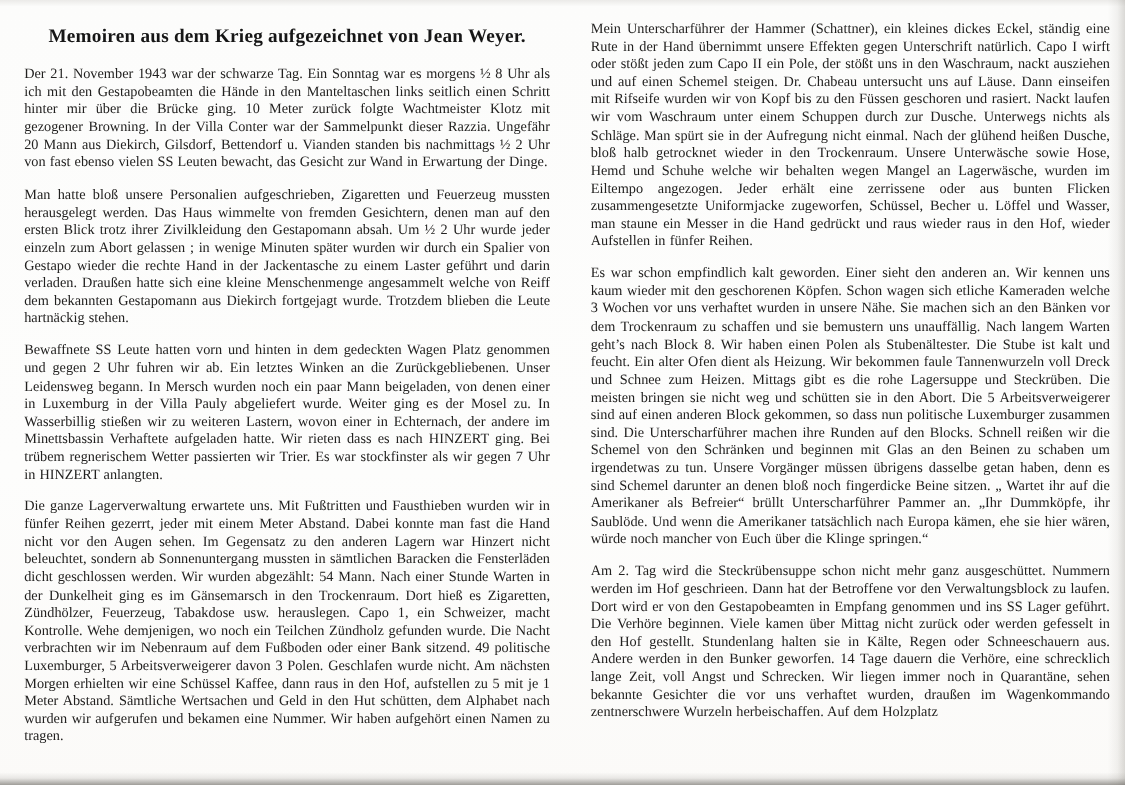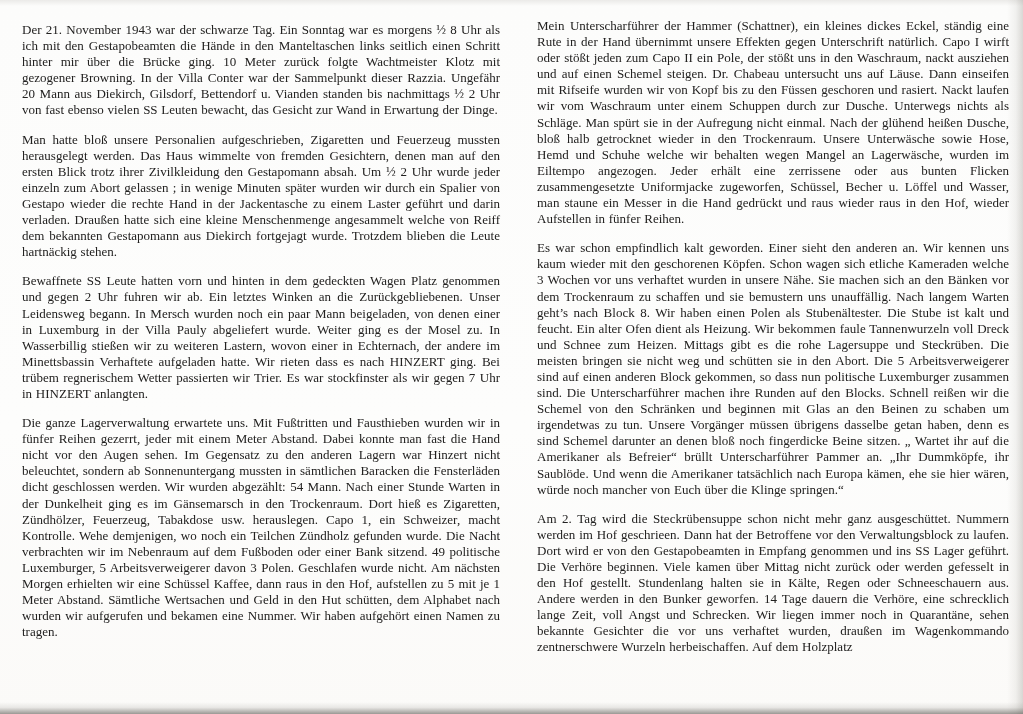--- a/index.html
+++ b/index.html
@@ -77,20 +77,21 @@
     background: linear-gradient(to bottom, rgba(130,126,118,0.14), rgba(130,126,118,0));
     pointer-events: none;
   }
 </style>
 </head>
 <body>
 
 <div class="sheet">
 
   <div class="col col-left">
+    <h1 class="title">Memoiren aus dem Krieg aufgezeichnet von Jean Weyer.</h1>
     <p class="para">Der 21. November 1943 war der schwarze Tag. Ein Sonntag war es morgens ½ 8 Uhr als ich mit den Gestapobeamten die Hände in den Manteltaschen links seitlich einen Schritt hinter mir über die Brücke ging. 10 Meter zurück folgte Wachtmeister Klotz mit gezogener Browning. In der Villa Conter war der Sammelpunkt dieser Razzia. Ungefähr 20 Mann aus Diekirch, Gilsdorf, Bettendorf u. Vianden standen bis nachmittags ½ 2 Uhr von fast ebenso vielen SS Leuten bewacht, das Gesicht zur Wand in Erwartung der Dinge.</p>
     <p class="para">Man hatte bloß unsere Personalien aufgeschrieben, Zigaretten und Feuerzeug mussten herausgelegt werden. Das Haus wimmelte von fremden Gesichtern, denen man auf den ersten Blick trotz ihrer Zivilkleidung den Gestapomann absah. Um ½ 2 Uhr wurde jeder einzeln zum Abort gelassen ; in wenige Minuten später wurden wir durch ein Spalier von Gestapo wieder die rechte Hand in der Jackentasche zu einem Laster geführt und darin verladen. Draußen hatte sich eine kleine Menschenmenge angesammelt welche von Reiff dem bekannten Gestapomann aus Diekirch fortgejagt wurde. Trotzdem blieben die Leute hartnäckig stehen.</p>
     <p class="para">Bewaffnete SS Leute hatten vorn und hinten in dem gedeckten Wagen Platz genommen und gegen 2 Uhr fuhren wir ab. Ein letztes Winken an die Zurückgebliebenen. Unser Leidensweg begann. In Mersch wurden noch ein paar Mann beigeladen, von denen einer in Luxemburg in der Villa Pauly abgeliefert wurde. Weiter ging es der Mosel zu. In Wasserbillig stießen wir zu weiteren Lastern, wovon einer in Echternach, der andere im Minettsbassin Verhaftete aufgeladen hatte. Wir rieten dass es nach HINZERT ging. Bei trübem regnerischem Wetter passierten wir Trier. Es war stockfinster als wir gegen 7 Uhr in HINZERT anlangten.</p>
     <p class="para">Die ganze Lagerverwaltung erwartete uns. Mit Fußtritten und Fausthieben wurden wir in fünfer Reihen gezerrt, jeder mit einem Meter Abstand. Dabei konnte man fast die Hand nicht vor den Augen sehen. Im Gegensatz zu den anderen Lagern war Hinzert nicht beleuchtet, sondern ab Sonnenuntergang mussten in sämtlichen Baracken die Fensterläden dicht geschlossen werden. Wir wurden abgezählt: 54 Mann. Nach einer Stunde Warten in der Dunkelheit ging es im Gänsemarsch in den Trockenraum. Dort hieß es Zigaretten, Zündhölzer, Feuerzeug, Tabakdose usw. herauslegen. Capo 1, ein Schweizer, macht Kontrolle. Wehe demjenigen, wo noch ein Teilchen Zündholz gefunden wurde. Die Nacht verbrachten wir im Nebenraum auf dem Fußboden oder einer Bank sitzend. 49 politische Luxemburger, 5 Arbeitsverweigerer davon 3 Polen. Geschlafen wurde nicht. Am nächsten Morgen erhielten wir eine Schüssel Kaffee, dann raus in den Hof, aufstellen zu 5 mit je 1 Meter Abstand. Sämtliche Wertsachen und Geld in den Hut schütten, dem Alphabet nach wurden wir aufgerufen und bekamen eine Nummer. Wir haben aufgehört einen Namen zu tragen.</p>
   </div>
 
   <div class="col col-right">
     <p class="para">Mein Unterscharführer der Hammer (Schattner), ein kleines dickes Eckel, ständig eine Rute in der Hand übernimmt unsere Effekten gegen Unterschrift natürlich. Capo I wirft oder stößt jeden zum Capo II ein Pole, der stößt uns in den Waschraum, nackt ausziehen und auf einen Schemel steigen. Dr. Chabeau untersucht uns auf Läuse. Dann einseifen mit Rifseife wurden wir von Kopf bis zu den Füssen geschoren und rasiert. Nackt laufen wir vom Waschraum unter einem Schuppen durch zur Dusche. Unterwegs nichts als Schläge. Man spürt sie in der Aufregung nicht einmal. Nach der glühend heißen Dusche, bloß halb getrocknet wieder in den Trockenraum. Unsere Unterwäsche sowie Hose, Hemd und Schuhe welche wir behalten wegen Mangel an Lagerwäsche, wurden im Eiltempo angezogen. Jeder erhält eine zerrissene oder aus bunten Flicken zusammengesetzte Uniformjacke zugeworfen, Schüssel, Becher u. Löffel und Wasser, man staune ein Messer in die Hand gedrückt und raus wieder raus in den Hof, wieder Aufstellen in fünfer Reihen.</p>
     <p class="para">Es war schon empfindlich kalt geworden. Einer sieht den anderen an. Wir kennen uns kaum wieder mit den geschorenen Köpfen. Schon wagen sich etliche Kameraden welche 3 Wochen vor uns verhaftet wurden in unsere Nähe. Sie machen sich an den Bänken vor dem Trockenraum zu schaffen und sie bemustern uns unauffällig. Nach langem Warten geht’s nach Block 8. Wir haben einen Polen als Stubenältester. Die Stube ist kalt und feucht. Ein alter Ofen dient als Heizung. Wir bekommen faule Tannenwurzeln voll Dreck und Schnee zum Heizen. Mittags gibt es die rohe Lagersuppe und Steckrüben. Die meisten bringen sie nicht weg und schütten sie in den Abort. Die 5 Arbeitsverweigerer sind auf einen anderen Block gekommen, so dass nun politische Luxemburger zusammen sind. Die Unterscharführer machen ihre Runden auf den Blocks. Schnell reißen wir die Schemel von den Schränken und beginnen mit Glas an den Beinen zu schaben um irgendetwas zu tun. Unsere Vorgänger müssen übrigens dasselbe getan haben, denn es sind Schemel darunter an denen bloß noch fingerdicke Beine sitzen. „ Wartet ihr auf die Amerikaner als Befreier“ brüllt Unterscharführer Pammer an. „Ihr Dummköpfe, ihr Saublöde. Und wenn die Amerikaner tatsächlich nach Europa kämen, ehe sie hier wären, würde noch mancher von Euch über die Klinge springen.“</p>
     <p class="para">Am 2. Tag wird die Steckrübensuppe schon nicht mehr ganz ausgeschüttet. Nummern werden im Hof geschrieen. Dann hat der Betroffene vor den Verwaltungsblock zu laufen. Dort wird er von den Gestapobeamten in Empfang genommen und ins SS Lager geführt. Die Verhöre beginnen. Viele kamen über Mittag nicht zurück oder werden gefesselt in den Hof gestellt. Stundenlang halten sie in Kälte, Regen oder Schneeschauern aus. Andere werden in den Bunker geworfen. 14 Tage dauern die Verhöre, eine schrecklich lange Zeit, voll Angst und Schrecken. Wir liegen immer noch in Quarantäne, sehen bekannte Gesichter die vor uns verhaftet wurden, draußen im Wagenkommando zentnerschwere Wurzeln herbeischaffen. Auf dem Holzplatz</p>

